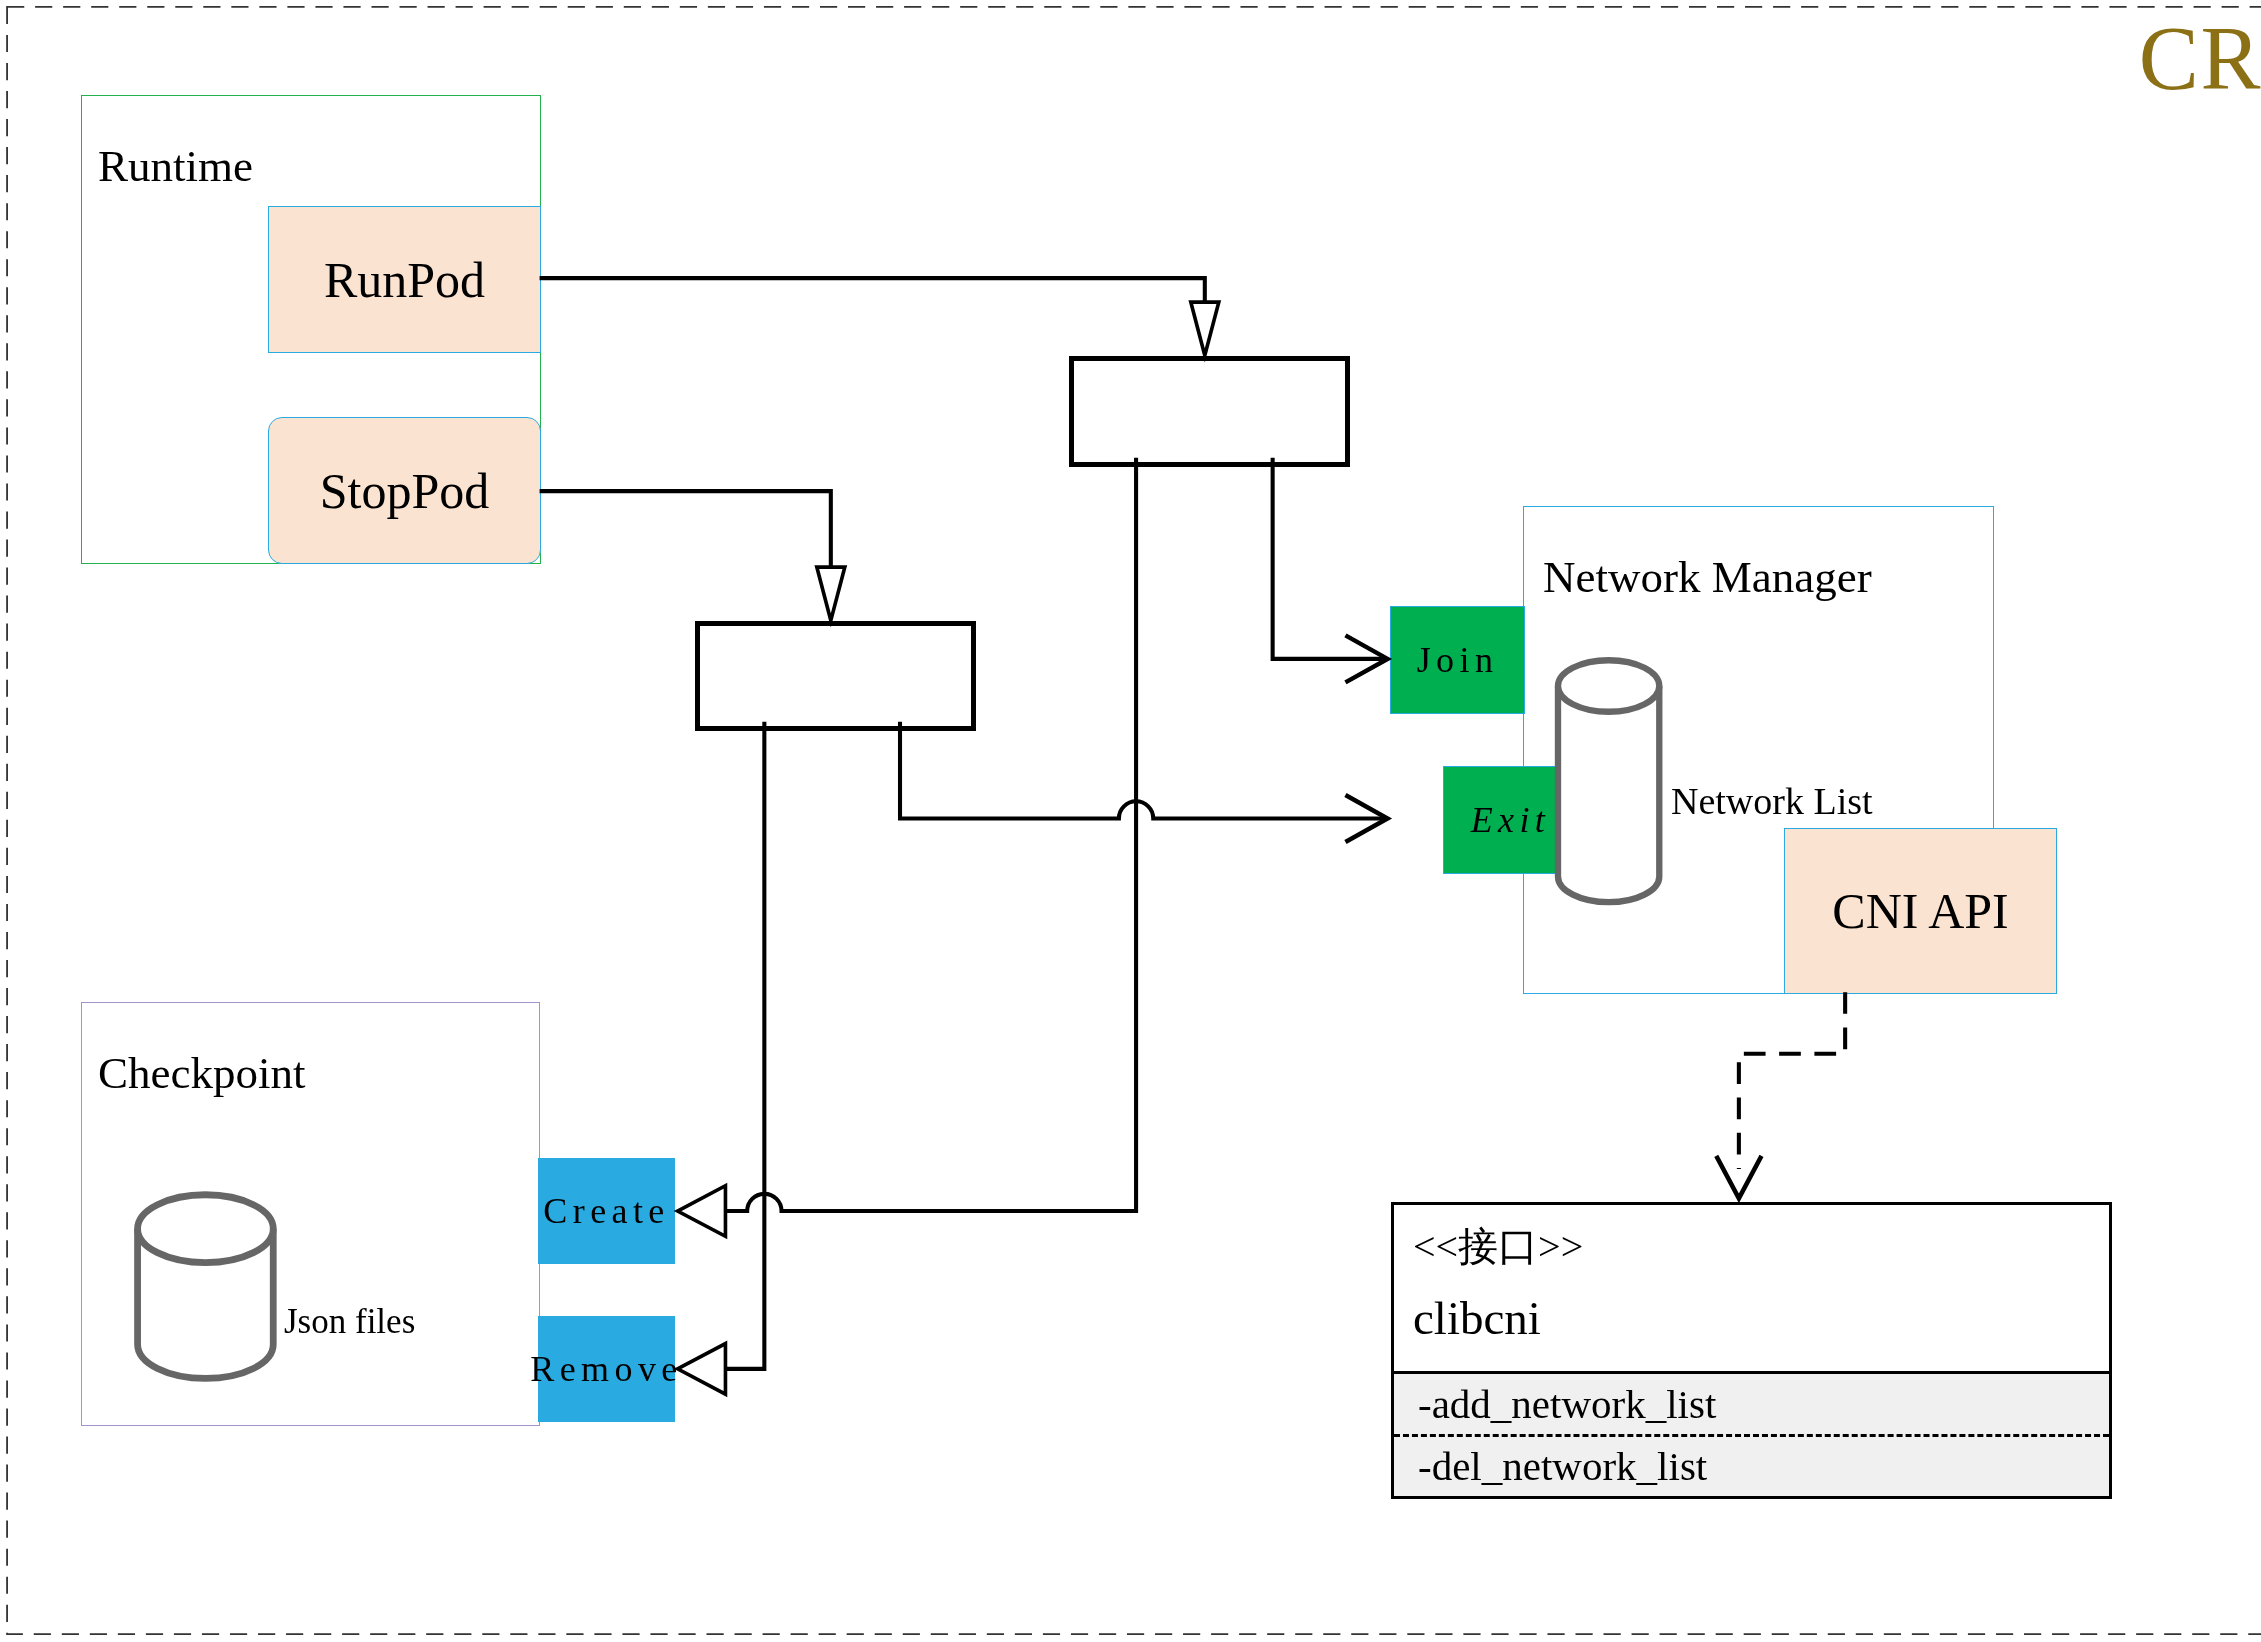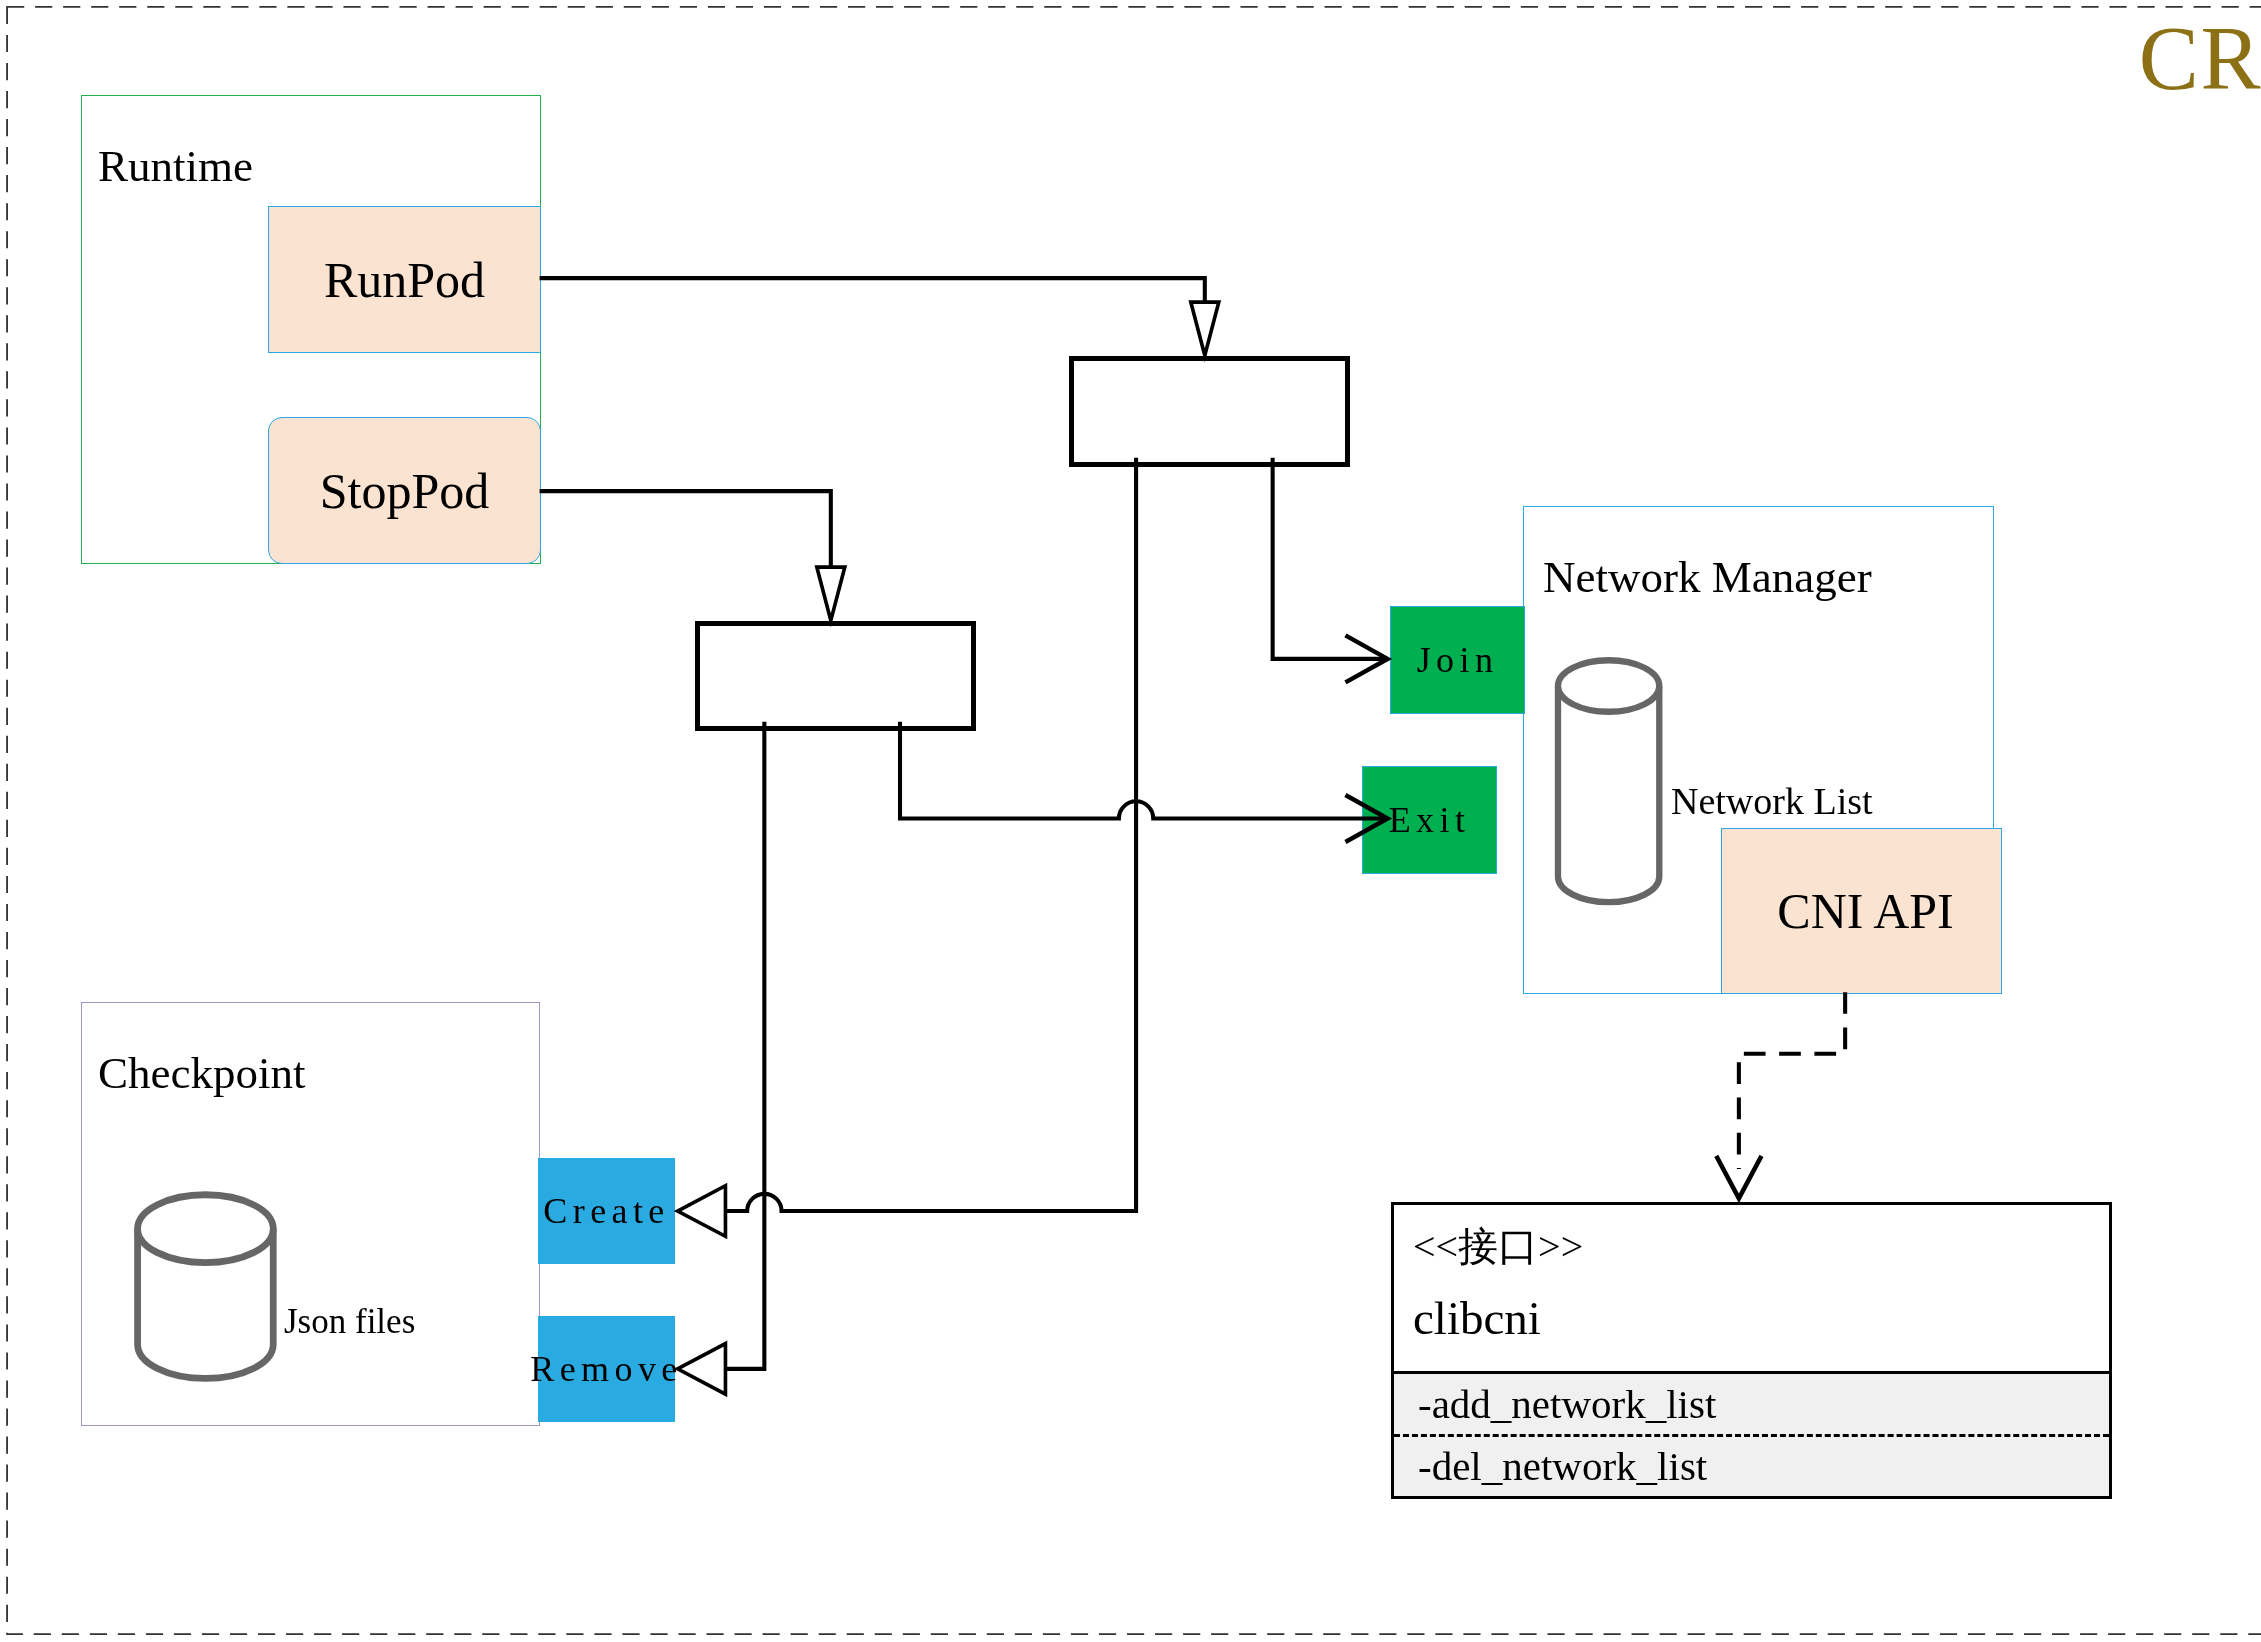--- a/index.html
+++ b/index.html
@@ -12,25 +12,25 @@
   .big-label{position:absolute;left:16px;top:8.1px;font-size:45px;white-space:nowrap;margin-top:36px;}
   .runtime-box{left:81px;top:95px;width:458px;height:467px;border:1.8px solid #22B14C;}
   .nm-box{left:1523px;top:506px;width:469px;height:486px;border:1.8px solid #29ABE2;}
   .nm-box .big-label{left:19px;}
   .checkpoint-box{left:81px;top:1002px;width:457px;height:422px;border:1.8px solid #A393C8;}
   .op{position:absolute;display:flex;align-items:center;justify-content:center;
       font-size:50px;white-space:nowrap;}
   .peach{background:#FBE3D1;border:1.8px solid #29ABE2;}
   .runpod{left:268px;top:206px;width:271px;height:145px;}
   .stoppod{left:268px;top:417px;width:271px;height:145px;border-radius:14px;}
-  .cni{left:1721px;top:828px;width:271px;height:164px;padding-left:8px;}
+  .cni{left:1784px;top:828px;width:271px;height:164px;}
   .small-op{font-size:36px;letter-spacing:5.4px;}
   .green{background:#00B050;border:1.4px solid #29ABE2;}
   .join{left:1390px;top:606px;width:133px;height:106px;}
-  .exit{left:1362px;top:766px;width:133px;height:106px;}
+  .exit{left:1443px;top:766px;width:133px;height:106px;font-style:italic;}
   .cyan{background:#29ABE2;border:none;}
   .create{left:538px;top:1158px;width:137px;height:106px;}
   .remove{left:538px;top:1316px;width:137px;height:106px;}
   .process{position:absolute;background:#fff;border:5px solid #000;}
   .process1{left:1069px;top:356px;width:271px;height:101px;}
   .process2{left:695px;top:621px;width:271px;height:100px;}
   .store-label{position:absolute;font-size:38px;white-space:nowrap;text-align:center;}
   .nl-label{left:1671px;top:779px;}
   .jf-label{left:284px;top:1302px;font-size:35px;}
   .clibcni{position:absolute;left:1391px;top:1202px;width:721px;height:297px;

